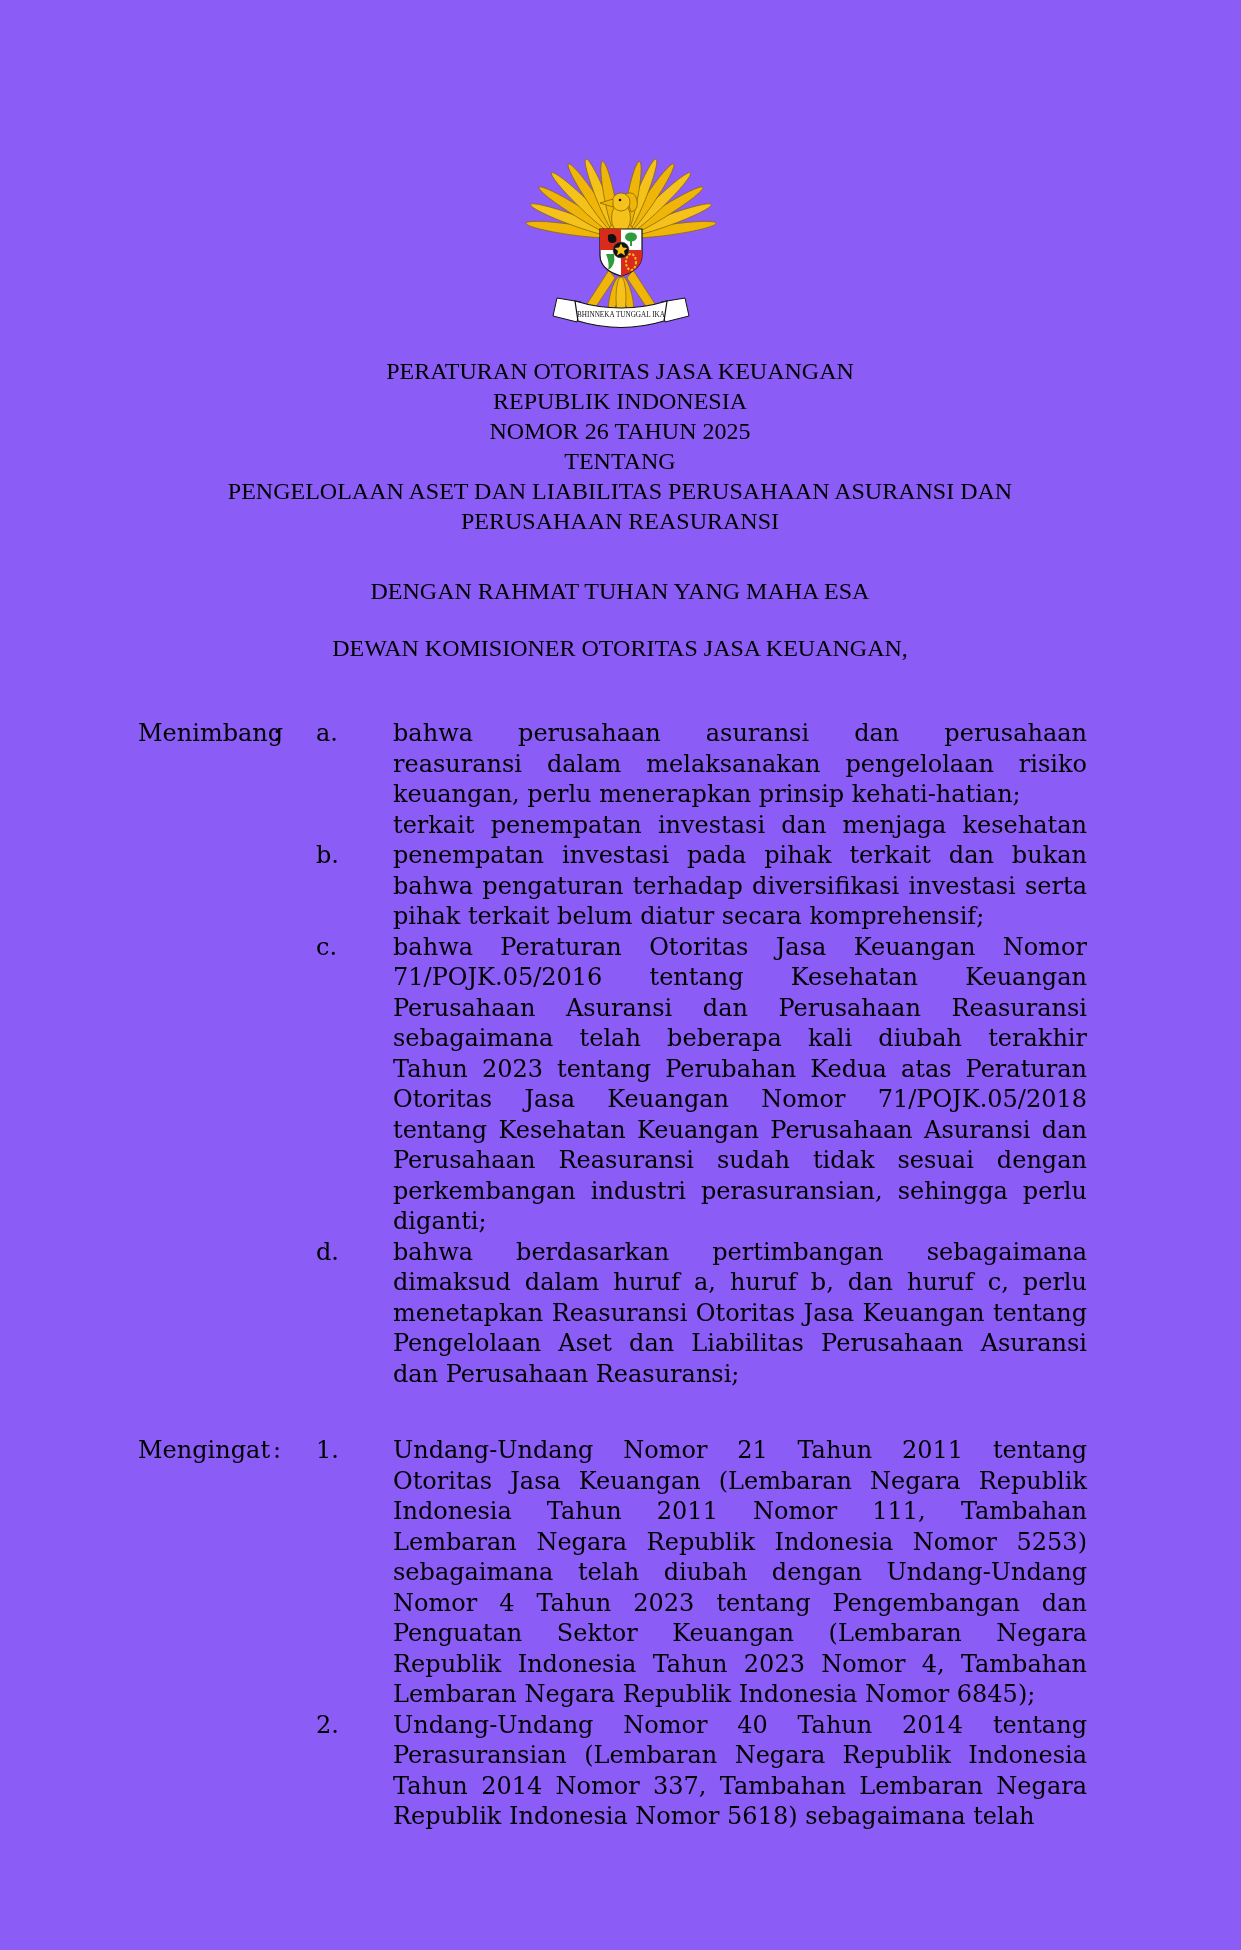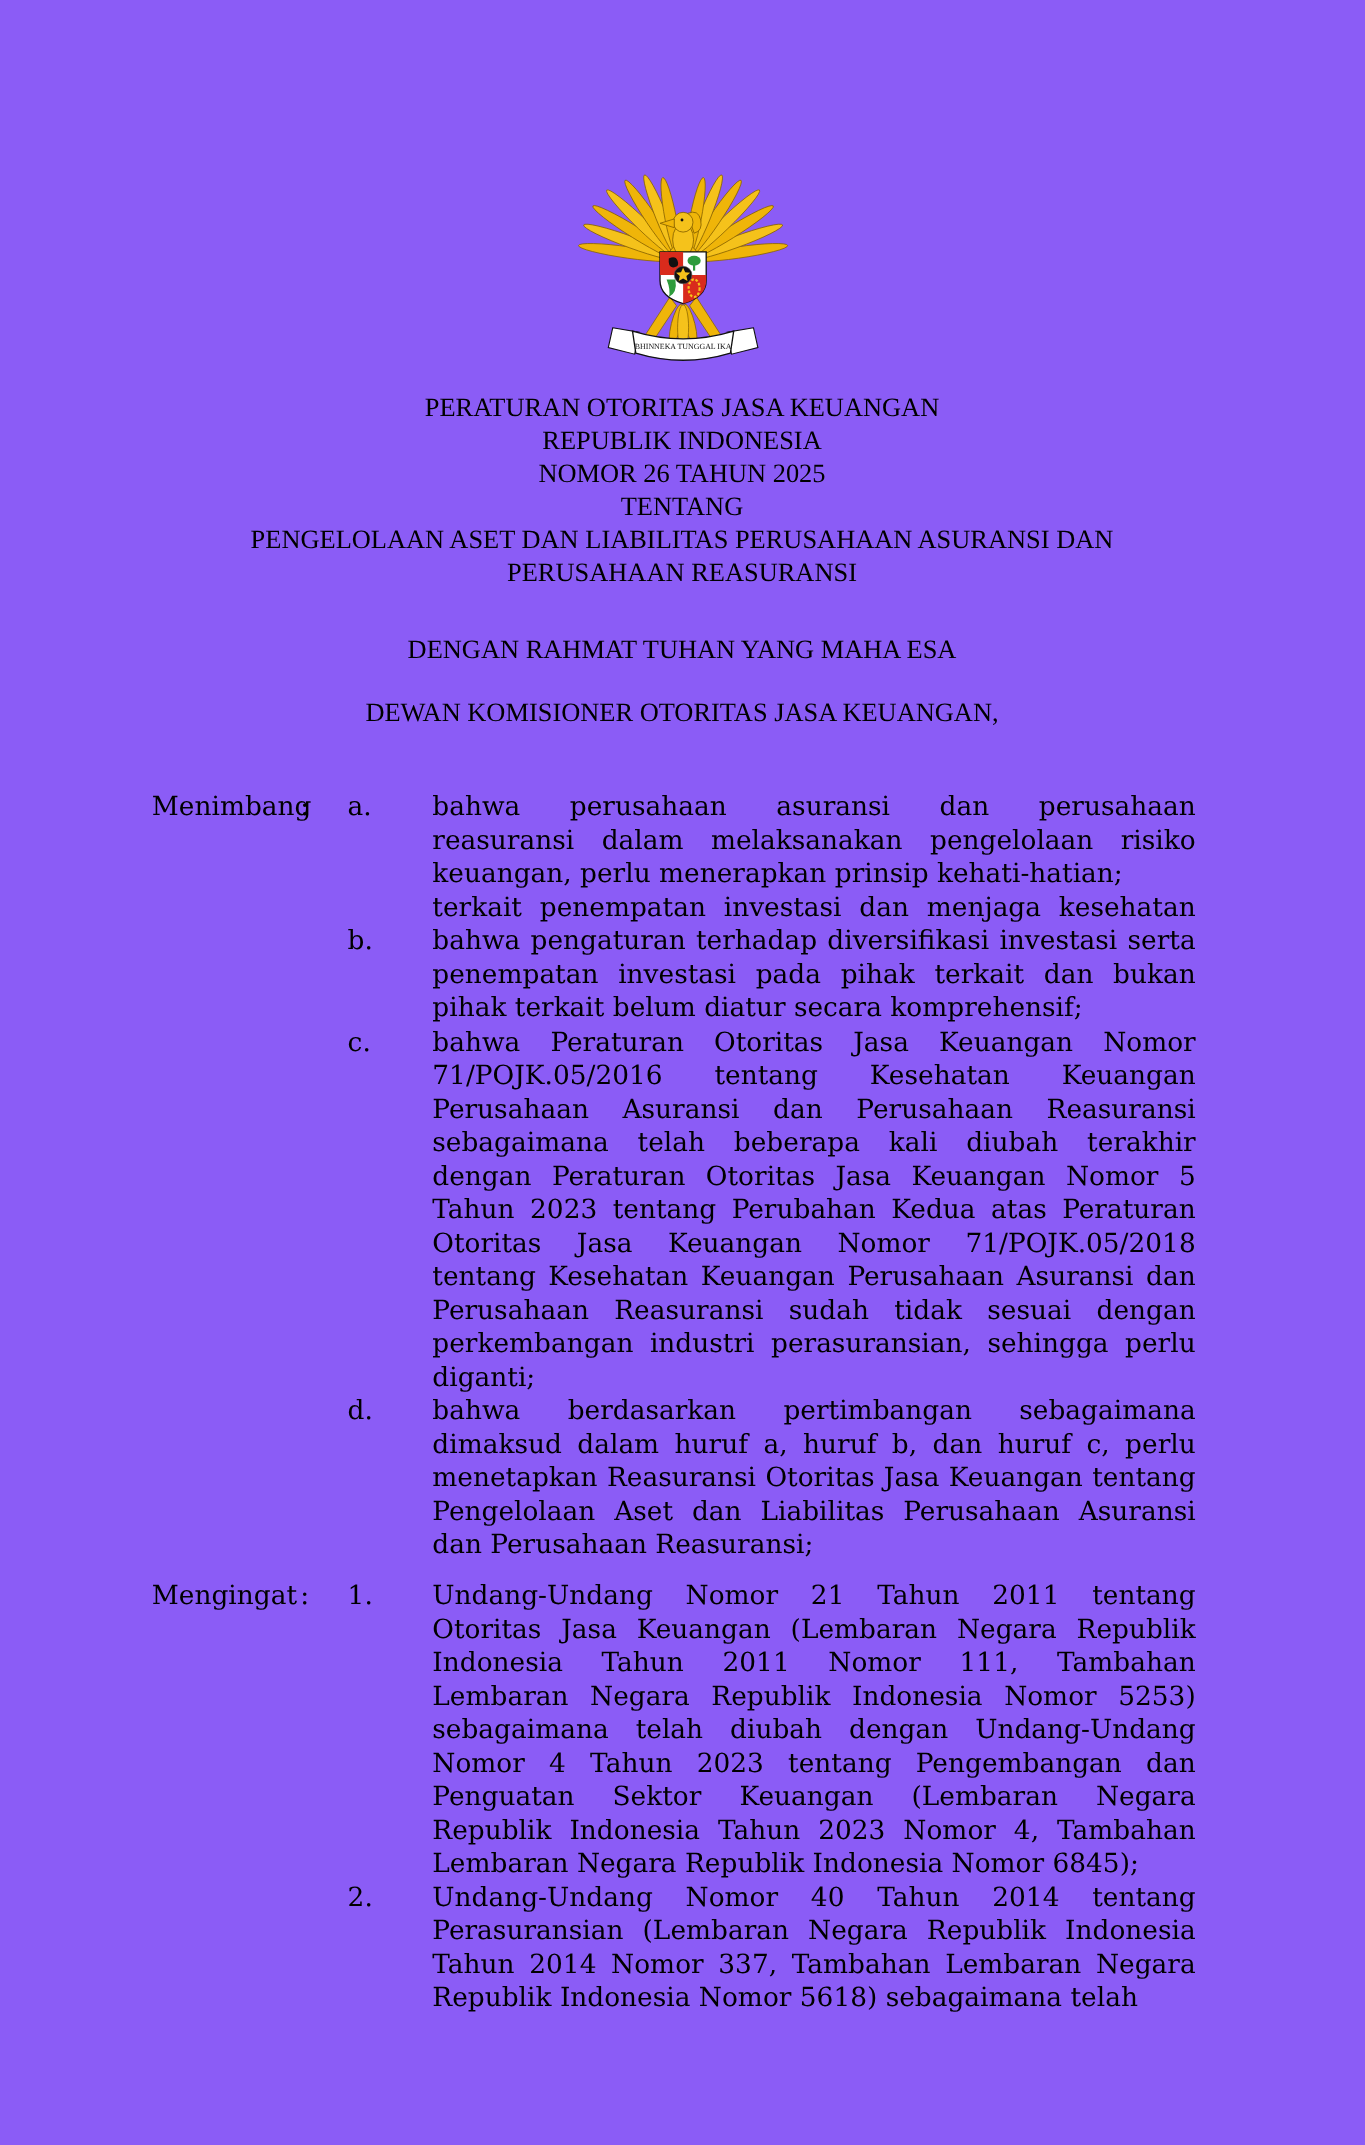--- a/index.html
+++ b/index.html
@@ -151,33 +151,32 @@
           <div class="itembody">
             <div class="jline">bahwa perusahaan asuransi dan perusahaan</div>
             <div class="jline">reasuransi dalam melaksanakan pengelolaan risiko</div>
             <div class="jline last">keuangan, perlu menerapkan prinsip kehati-hatian;</div>
             <div class="jline">terkait penempatan investasi dan menjaga kesehatan</div>
           </div>
         </div>
         <div class="item">
           <div class="marker">b.</div>
           <div class="itembody">
+            <div class="jline">penempatan investasi pada pihak terkait dan bukan</div>
             <div class="jline">bahwa pengaturan terhadap diversifikasi investasi serta</div>
-            <div class="jline">penempatan investasi pada pihak terkait dan bukan</div>
             <div class="jline last">pihak terkait belum diatur secara komprehensif;</div>
           </div>
         </div>
         <div class="item">
           <div class="marker">c.</div>
           <div class="itembody">
             <div class="jline">bahwa Peraturan Otoritas Jasa Keuangan Nomor</div>
             <div class="jline">71/POJK.05/2016 tentang Kesehatan Keuangan</div>
             <div class="jline">Perusahaan Asuransi dan Perusahaan Reasuransi</div>
             <div class="jline">sebagaimana telah beberapa kali diubah terakhir</div>
-            <div class="jline">dengan Peraturan Otoritas Jasa Keuangan Nomor 5</div>
             <div class="jline">Tahun 2023 tentang Perubahan Kedua atas Peraturan</div>
             <div class="jline">Otoritas Jasa Keuangan Nomor 71/POJK.05/2018</div>
             <div class="jline">tentang Kesehatan Keuangan Perusahaan Asuransi dan</div>
             <div class="jline">Perusahaan Reasuransi sudah tidak sesuai dengan</div>
             <div class="jline">perkembangan industri perasuransian, sehingga perlu</div>
             <div class="jline last">diganti;</div>
           </div>
         </div>
         <div class="item">
           <div class="marker">d.</div>

